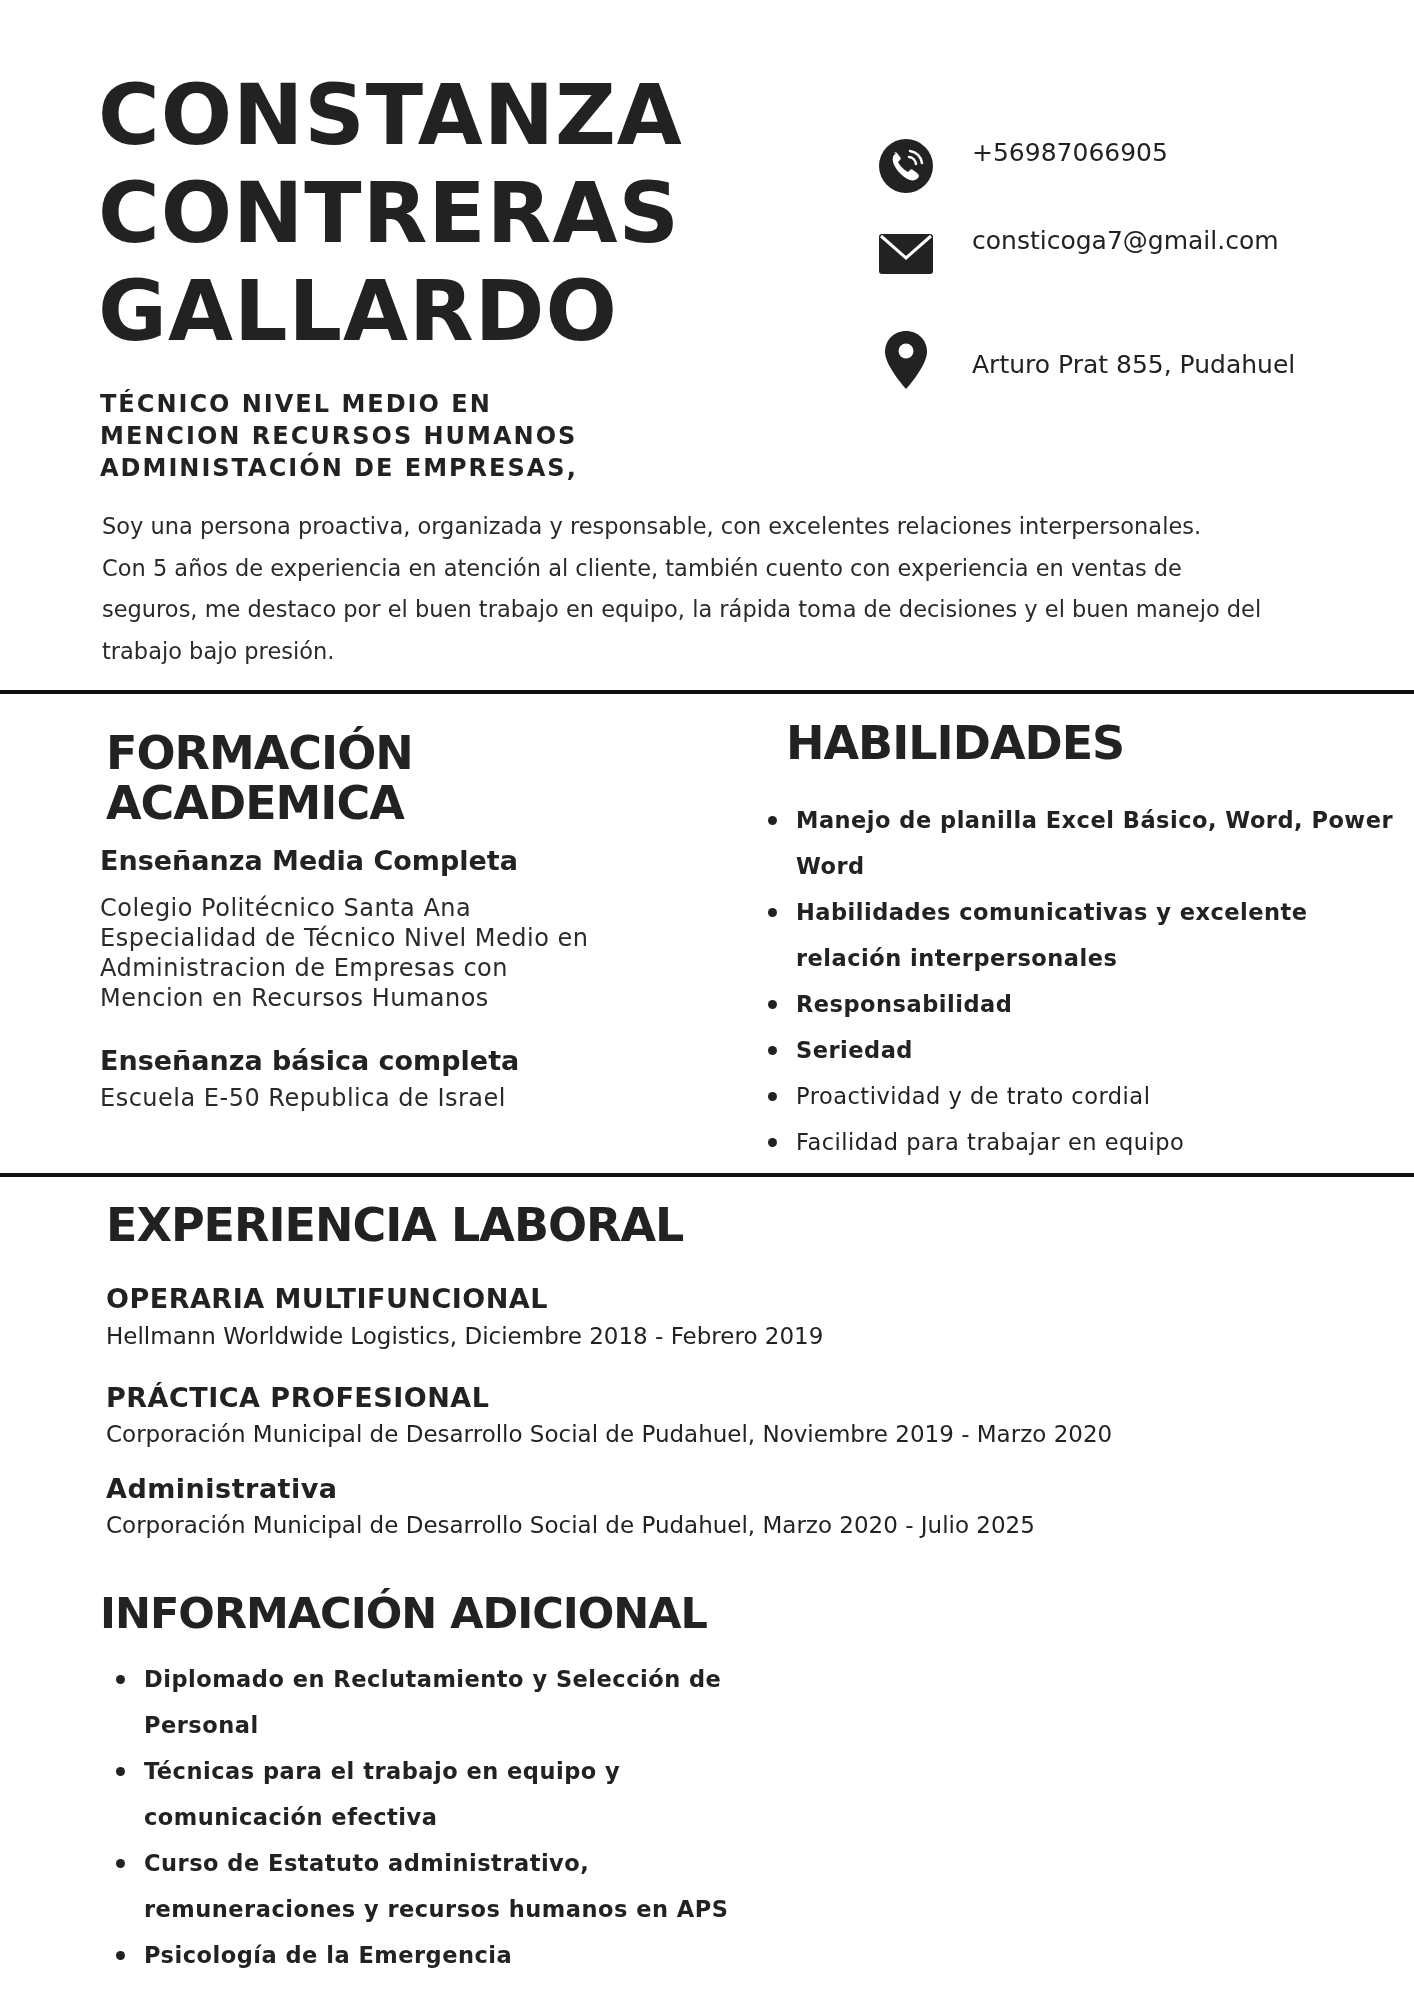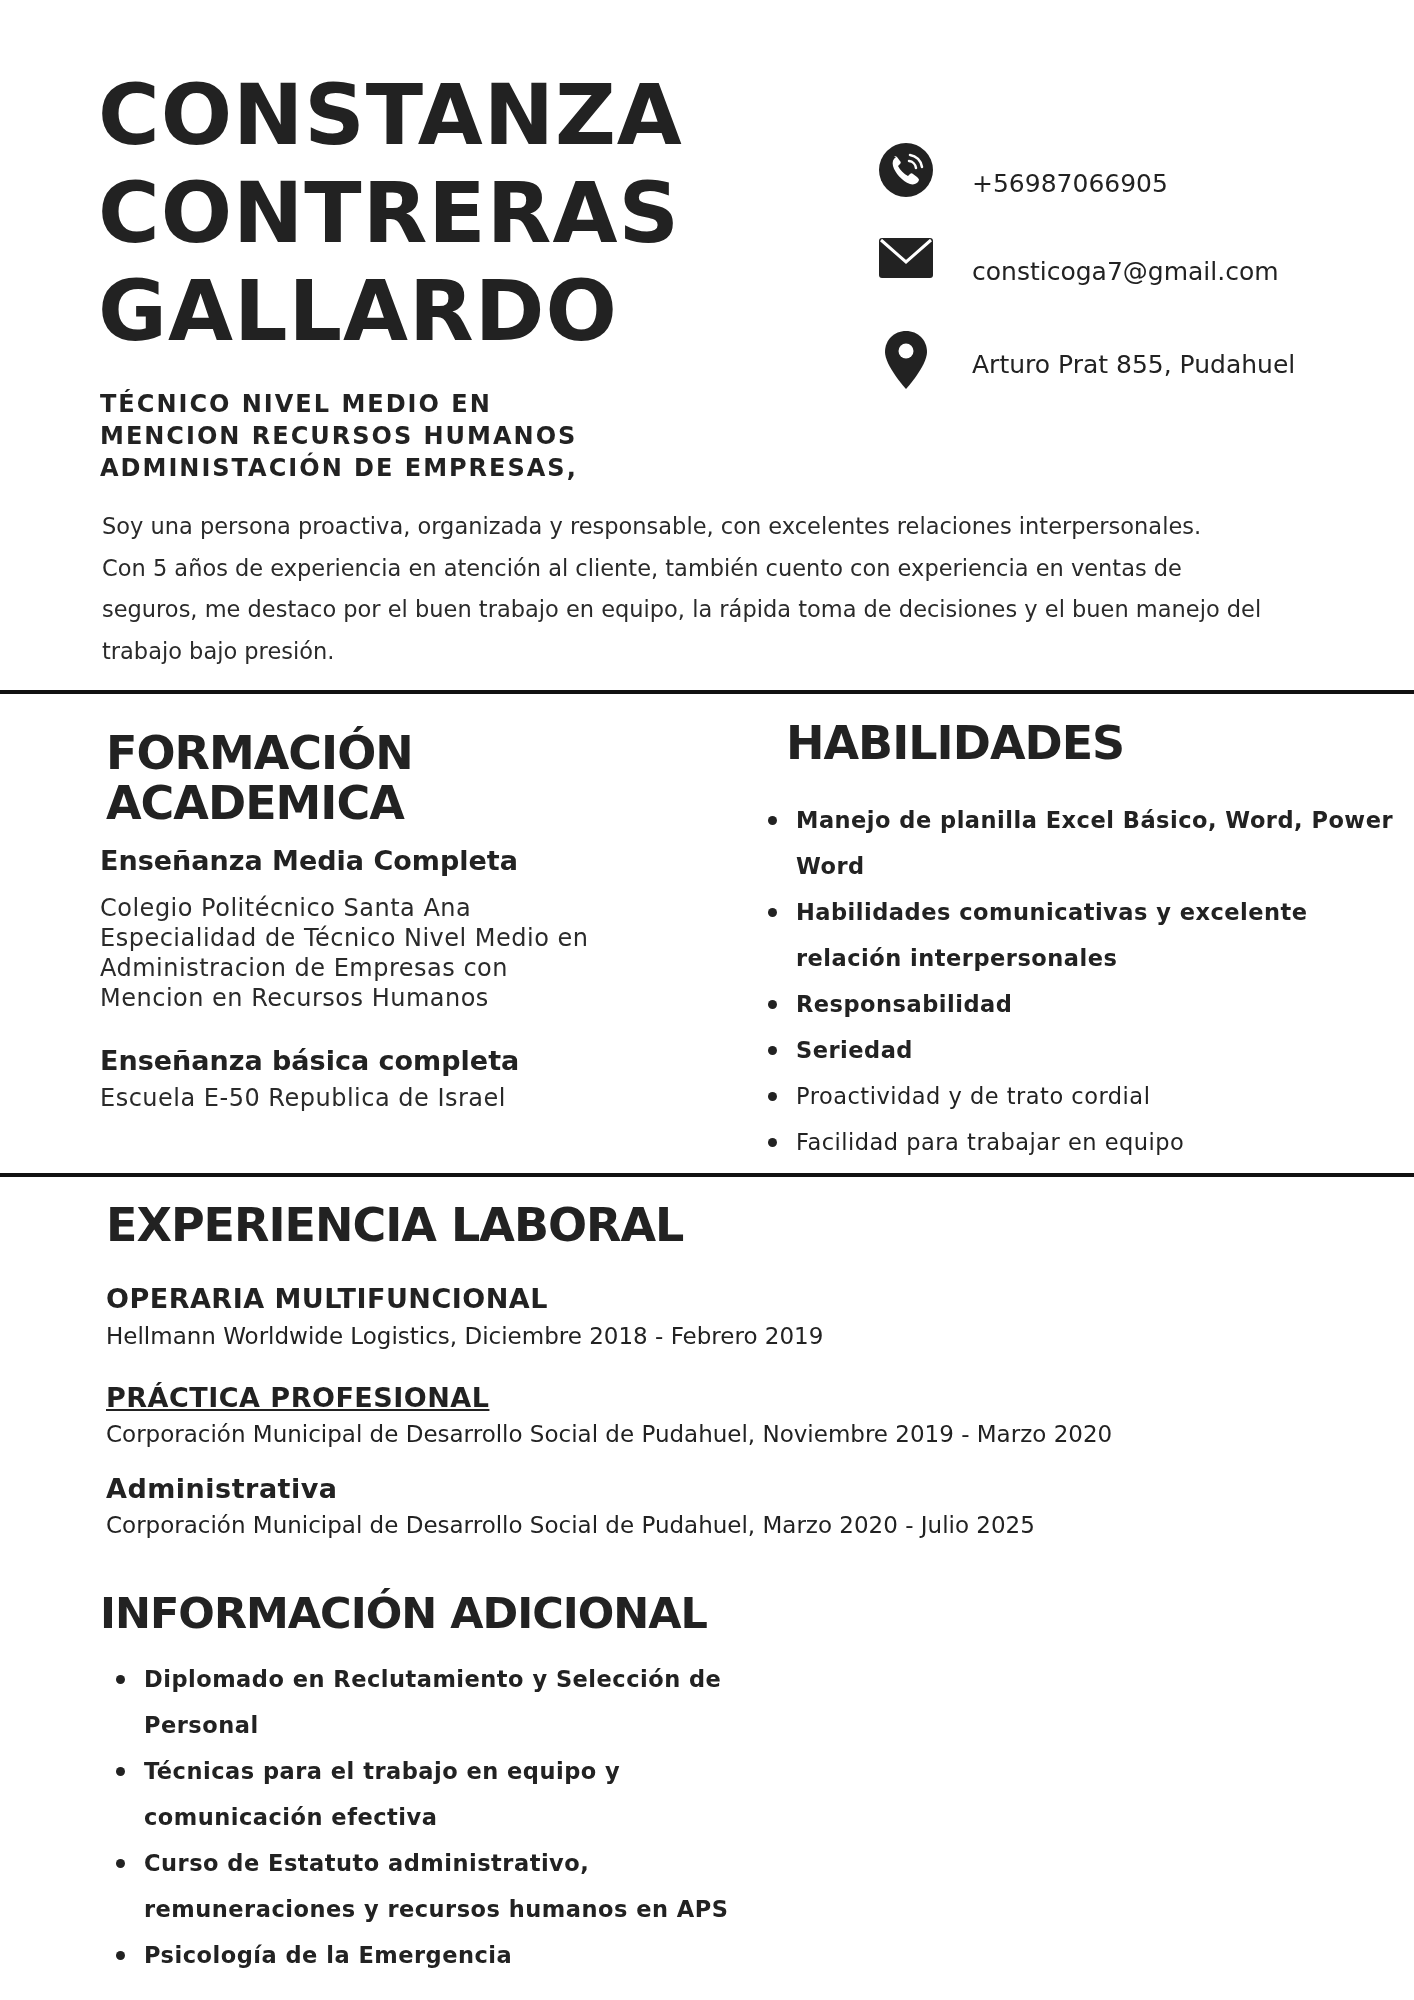--- a/index.html
+++ b/index.html
@@ -17,21 +17,21 @@
     .name div { white-space: nowrap; }
 
     .subtitle {
       left: 100px; top: 388px; width: 560px;
       font-family: "DejaVu Sans", sans-serif; font-weight: bold;
       font-size: 24px; line-height: 32px; letter-spacing: 2px; color: #222222;
     }
     .subtitle div { white-space: nowrap; }
 
     
-    .contact-row { left: 878px; width: 520px; height: 60px; display: flex; align-items: flex-end; }
+    .contact-row { left: 878px; width: 520px; height: 60px; display: flex; align-items: flex-start; }
     .contact-icon { width: 56px; height: 56px; display: flex; align-items: center; justify-content: center; }
     .contact-text { position: absolute; left: 94px; font-size: 25px; color: #222222; white-space: nowrap; }
 
     .summary {
       left: 102px; top: 506px; width: 1250px;
       font-size: 22.5px; line-height: 41.5px; color: #2a2a2a;
     }
     .summary div { white-space: nowrap; }
 
     .divider { left: 0; width: 1414px; height: 4px; background: #111111; }
@@ -157,21 +157,21 @@
   </li>
 </ul>
 
 <div class="abs divider" style="top:1173px;"></div>
 
 <div class="abs section-title" style="left:106px; top:1200px;">EXPERIENCIA LABORAL</div>
 
 <div class="abs job-title" style="left:106px; top:1283px;">OPERARIA MULTIFUNCIONAL</div>
 <div class="abs job-detail" style="left:106px; top:1323px;">Hellmann Worldwide Logistics, Diciembre 2018 - Febrero 2019</div>
 
-<div class="abs job-title" style="left:106px; top:1382px;text-decoration:underline;">PRÁCTICA PROFESIONAL</div>
+<div class="abs job-title" style="left:106px; top:1382px;">PRÁCTICA PROFESIONAL</div>
 <div class="abs job-detail" style="left:106px; top:1421px;">Corporación Municipal de Desarrollo Social de Pudahuel, Noviembre 2019 - Marzo 2020</div>
 
 <div class="abs job-title" style="left:106px; top:1473px;">Administrativa</div>
 <div class="abs job-detail" style="left:106px; top:1512px;">Corporación Municipal de Desarrollo Social de Pudahuel, Marzo 2020 - Julio 2025</div>
 
 <div class="abs section-title" style="left:100px; top:1588px; font-size:43px;">INFORMACIÓN ADICIONAL</div>
 
 <ul class="abs bullet-list" style="left:114px; top:1656px; width:620px;">
   <li class="bold-item">
     <span class="line">Diplomado en Reclutamiento y Selección de</span>

